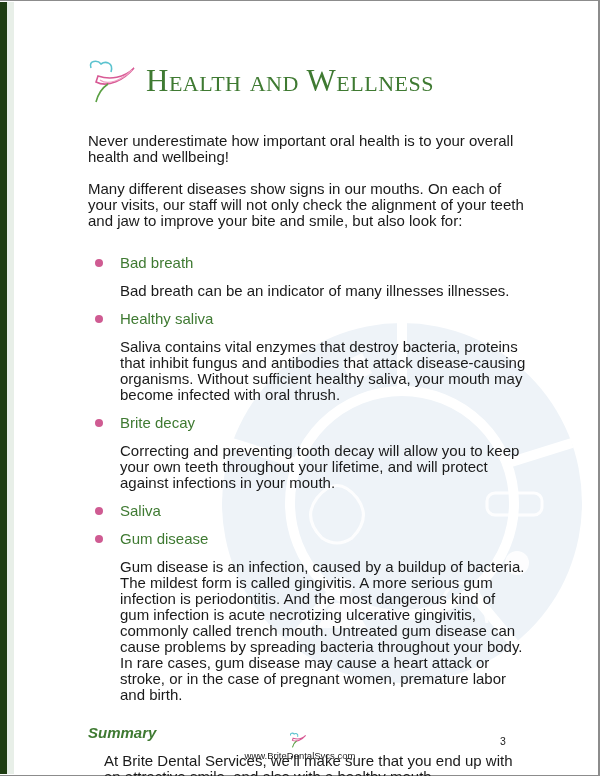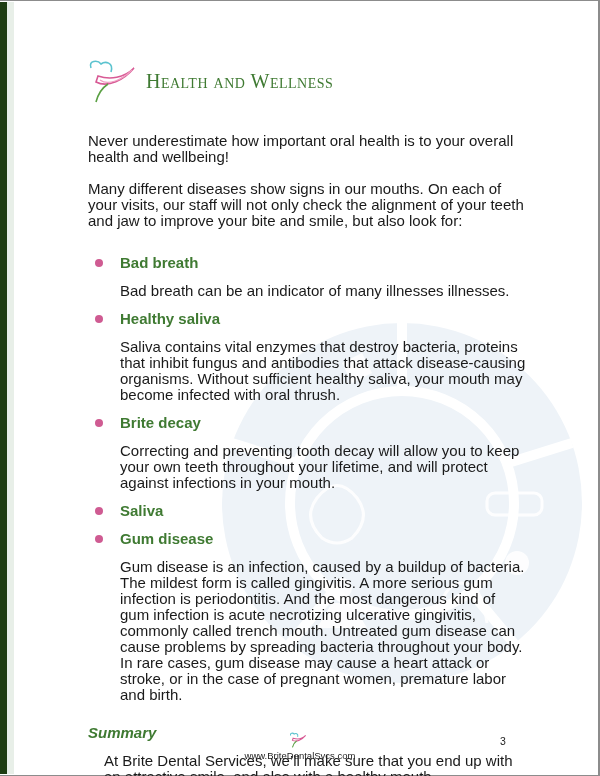--- a/index.html
+++ b/index.html
@@ -22,31 +22,31 @@
   .watermark {
     position: absolute; left: 222px; top: 322px; width: 360px; height: 360px;
   }
 
   .header { position: absolute; left: 86px; top: 56px; height: 48px; display: flex; align-items: center; }
   .logo { width: 52px; height: 46px; }
   .title {
     margin-left: 8px;
     font-family: "Liberation Serif", "DejaVu Serif", serif;
     font-variant: small-caps;
-    font-size: 20px; color: #3f7a32; letter-spacing: 0.5px;
+    font-size: 31px; color: #3f7a32; letter-spacing: 0.5px;
     white-space: nowrap;
   }
 
   .content { position: absolute; left: 88px; top: 132px; width: 440px; font-size: 15px; line-height: 16px; }
   .content p { margin: 0; }
   .intro1 { margin-bottom: 16px !important; }
   .intro2 { margin-bottom: 26px !important; }
 
   .item { position: relative; }
-  .item-head { position: relative; padding-left: 32px; font-weight: bold; color: #3f7a32; height: 16px; margin-bottom: 12px; }
+  .item-head { position: relative; padding-left: 32px; font-weight: normal; color: #3f7a32; height: 16px; margin-bottom: 12px; }
   .bullet { position: absolute; left: 7px; top: 4px; width: 8px; height: 8px; border-radius: 50%; background: #cf5b92; }
   .item-body { padding-left: 32px; margin-bottom: 12px !important; }
 
   .summary-head { font-weight: bold; color: #3f7a32; margin-top: 22px; margin-bottom: 12px; height: 16px; font-style: italic; }
   .summary-body { padding-left: 16px; }
 
   .footer-logo { position: absolute; left: 288px; top: 731px; width: 20px; height: 16px; }
   .footer-url { position: absolute; left: 200px; top: 749px; width: 200px; text-align: center; font-size: 9.5px; color: #222; }
   .page-num { position: absolute; left: 500px; top: 734px; font-size: 10.5px; color: #222; }
 </style>

